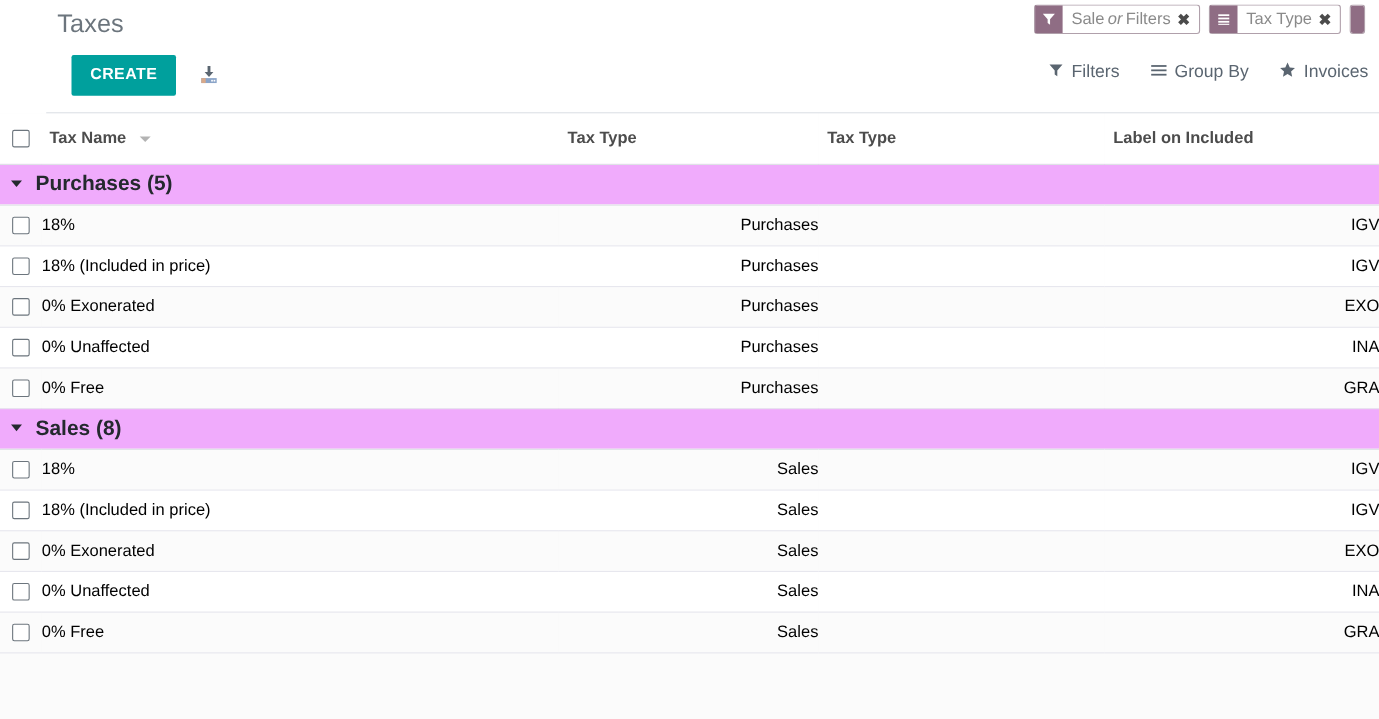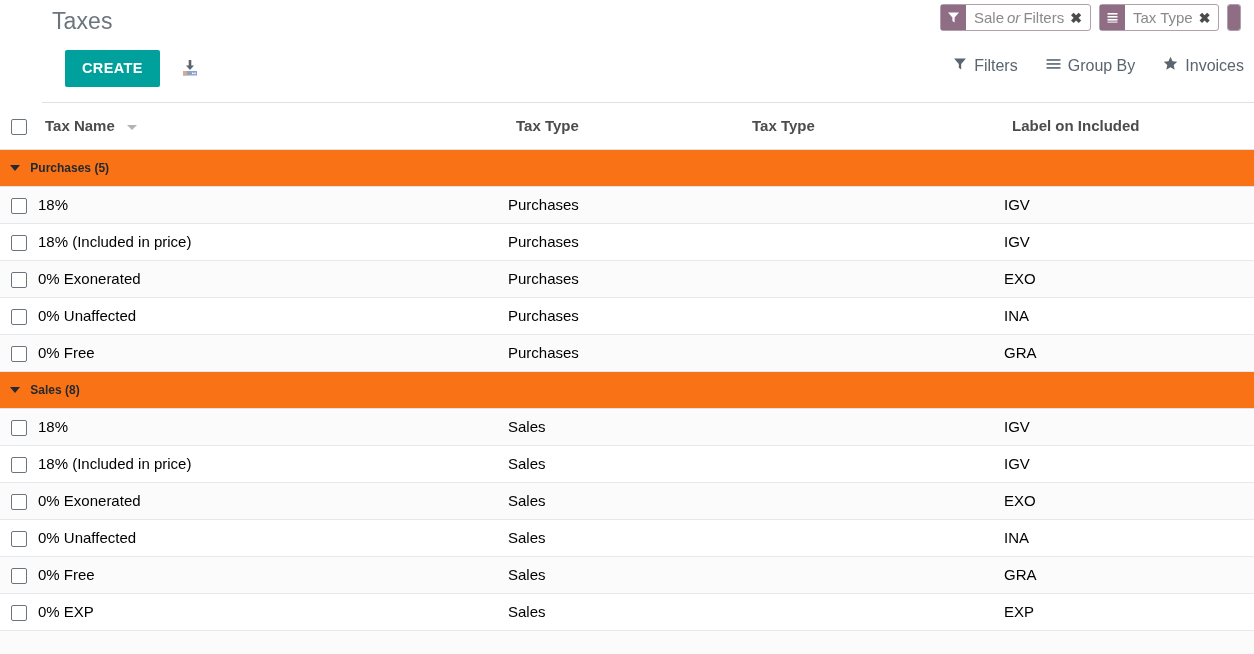--- a/index.html
+++ b/index.html
@@ -119,24 +119,24 @@
     width:16px; height:16px;
     border:1px solid #6c757d;
     border-radius:2px;
     background:#ffffff;
     vertical-align:middle;
     cursor:pointer;
   }
 
   tr.group-row td {
     height:37px;
-    background:#f97316;
+    background:#f0abfc;
     border-bottom:1px solid #dee2e6;
     border-top:1px solid #dee2e6;
-    font-size:12px; font-weight:700; color:#24292e;
+    font-size:19px; font-weight:700; color:#24292e;
     padding-left:10px;
   }
   .caret-open {
     display:inline-block; margin-right:7px;
     width:0; height:0;
     border-left:5px solid transparent;
     border-right:5px solid transparent;
     border-top:6px solid #24292e;
     vertical-align:middle;
     cursor:pointer;
@@ -145,21 +145,21 @@
   tr.data-row td {
     height:37px;
     border-bottom:1px solid #e7e7ee;
     font-size:15px; color:#000000;
     padding:0; vertical-align:middle;
   }
   tr.data-row.odd  td { background:#fbfbfb; }
   tr.data-row.even td { background:#ffffff; }
   td.td-check { text-align:center; }
   td.td-name  { padding-left:7px; }
-  td.td-pad   { padding-left:8px; }
+  td.td-pad   { padding-left:8px;text-align:right; }
 </style>
 </head>
 <body>
 
 <div class="control-panel">
 
   <div class="breadcrumb">Taxes</div>
 
   <div class="cp-buttons">
     <button class="btn-create">CREATE</button>
@@ -350,23 +350,16 @@
         <td class="td-pad"></td>
         <td class="td-pad">INA</td>
       </tr>
       <tr class="data-row odd">
         <td class="td-check"><span class="cb"></span></td>
         <td class="td-name">0% Free</td>
         <td class="td-pad">Sales</td>
         <td class="td-pad"></td>
         <td class="td-pad">GRA</td>
       </tr>
-      <tr class="data-row even">
-        <td class="td-check"><span class="cb"></span></td>
-        <td class="td-name">0% EXP</td>
-        <td class="td-pad">Sales</td>
-        <td class="td-pad"></td>
-        <td class="td-pad">EXP</td>
-      </tr>
 
     </tbody>
   </table>
 </div>
 
 </body></html>

